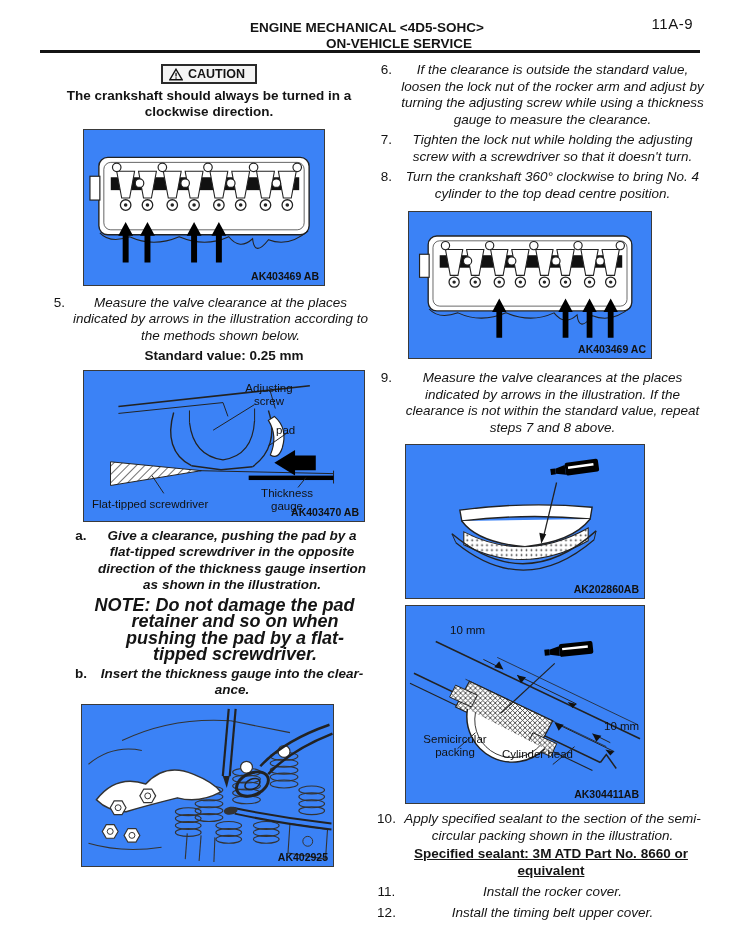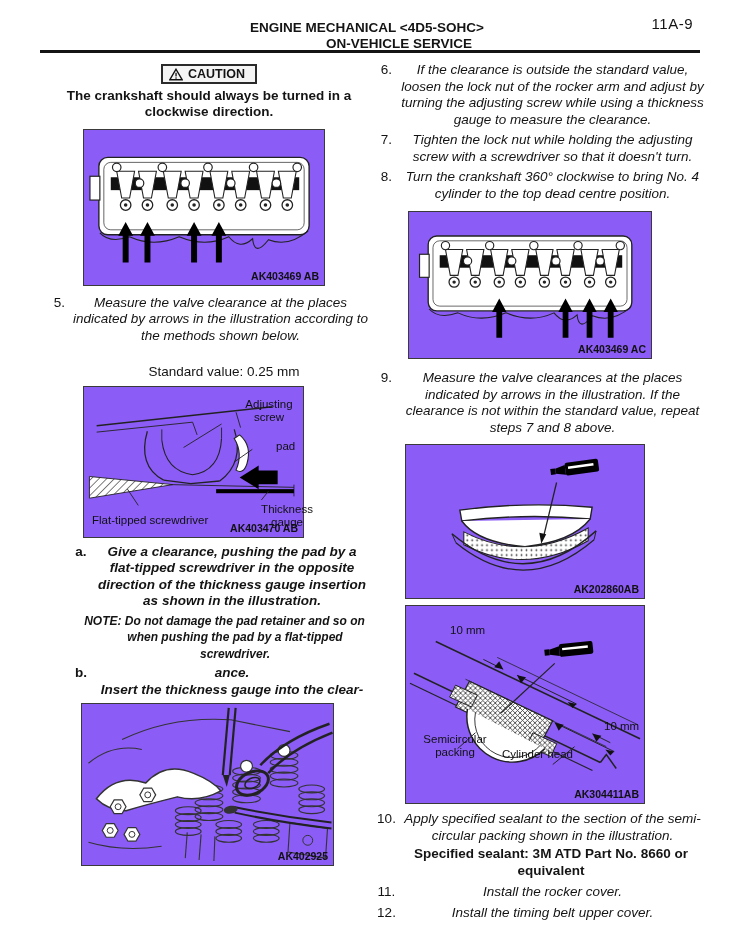--- a/index.html
+++ b/index.html
@@ -17,32 +17,32 @@
   
   .li{display:flex;font-size:13.5px;line-height:16.5px;margin-top:4px;}
   .li .n{flex:0 0 23px;}
   .li .t{flex:1;font-style:italic;}
   .li-letter{padding-left:20px;}
   .li-letter .n{flex:0 0 26px;}
   .b{font-weight:700;}
   .caution-box{display:inline-flex;align-items:center;gap:5px;border:2px solid #2a2a2a;
                background:#f4f4f4;padding:1px 10px 1px 6px;font-weight:700;font-size:12.5px;margin-top:2px;}
   .caution-text{font-weight:700;font-size:13.5px;line-height:16.5px;margin-top:3px;}
-  .std{font-weight:400;font-size:13.5px;line-height:16.5px;margin:20px 0 0 30px;}
-  .note{font-weight:700;font-style:italic;font-size:12px;line-height:16.5px;
+  .std{font-weight:700;font-size:13.5px;line-height:16.5px;margin:4px 0 0 30px;}
+  .note{font-weight:700;font-style:italic;font-size:18px;line-height:16.5px;
         margin-top:3px;padding-left:52px;text-indent:-21px;}
-  .sealant{font-weight:700;font-size:13.5px;line-height:16.5px;margin:2px 0 0 20px;}
+  .sealant{font-weight:700;font-size:13.5px;line-height:16.5px;margin:2px 0 0 20px;text-decoration:underline;}
   .blk{display:block;}
   
-  .fig{position:relative;border:1.5px solid #3a3a3a;background:#8b5cf6;box-sizing:border-box;}
+  .fig{position:relative;border:1.5px solid #3a3a3a;background:#3b82f6;box-sizing:border-box;}
   .fig svg{position:absolute;left:0;top:0;width:100%;height:100%;}
   .fig .code{position:absolute;right:5px;bottom:3px;font-size:10.5px;font-weight:700;color:#111;}
   .flabel{position:absolute;font-size:11.5px;line-height:13px;color:#111;}
   .fig1{margin:8px 0 0 35px;width:242px;height:157px;}
-  .fig2{margin:5px 0 0 35px;width:221px;height:152px;}
+  .fig2{margin:5px 0 0 35px;width:282px;height:152px;}
   .fig3{margin:5px 0 0 33px;width:253px;height:163px;}
   .fig4{margin:9px 0 0 33px;width:244px;height:148px;}
   .fig5{margin:8px 0 0 30px;width:240px;height:155px;padding-left:28px;}
   .fig6{margin:6px 0 0 30px;width:240px;height:199px;}
 </style>
 </head>
 <body>
 
 <div class="page">
 
@@ -170,22 +170,22 @@
     </div>
 
     <div class="li li-letter b" style="margin-top:6px;">
       <span class="n">a.</span>
       <span class="t">Give a clearance, pushing the pad by a flat-tipped screwdriver in the opposite direction of the thickness gauge insertion as shown in the illustration.</span>
     </div>
     <div class="note">NOTE: Do not damage the pad retainer and so on when pushing the pad by a flat-tipped screwdriver.</div>
     <div class="li li-letter b" style="margin-top:3px;">
       <span class="n">b.</span>
       <span class="t">
+        <span class="blk">Insert the thickness gauge into the clear-</span>
         <span class="blk">ance.</span>
-        <span class="blk">Insert the thickness gauge into the clear-</span>
       </span>
     </div>
 
     
     <div class="fig fig3">
       <svg viewBox="0 0 253 163">
         <g fill="none" stroke="#333" stroke-width="1.1">
           <path d="M40 36 Q90 12 150 16"></path>
             <path d="M150 16 L210 28"></path>
           <path d="M6 60 Q30 40 60 46"></path>

